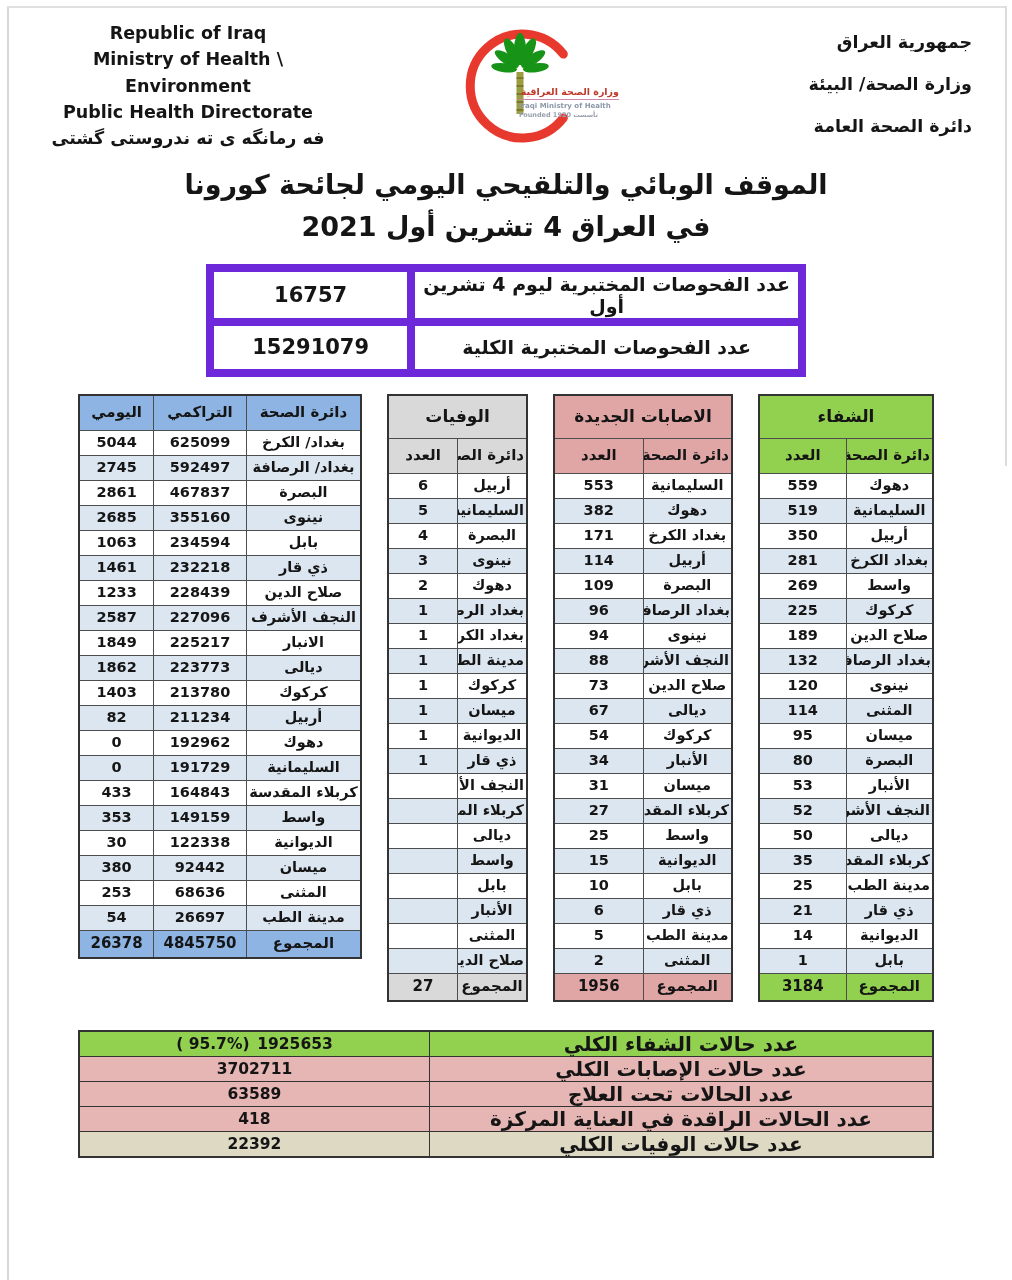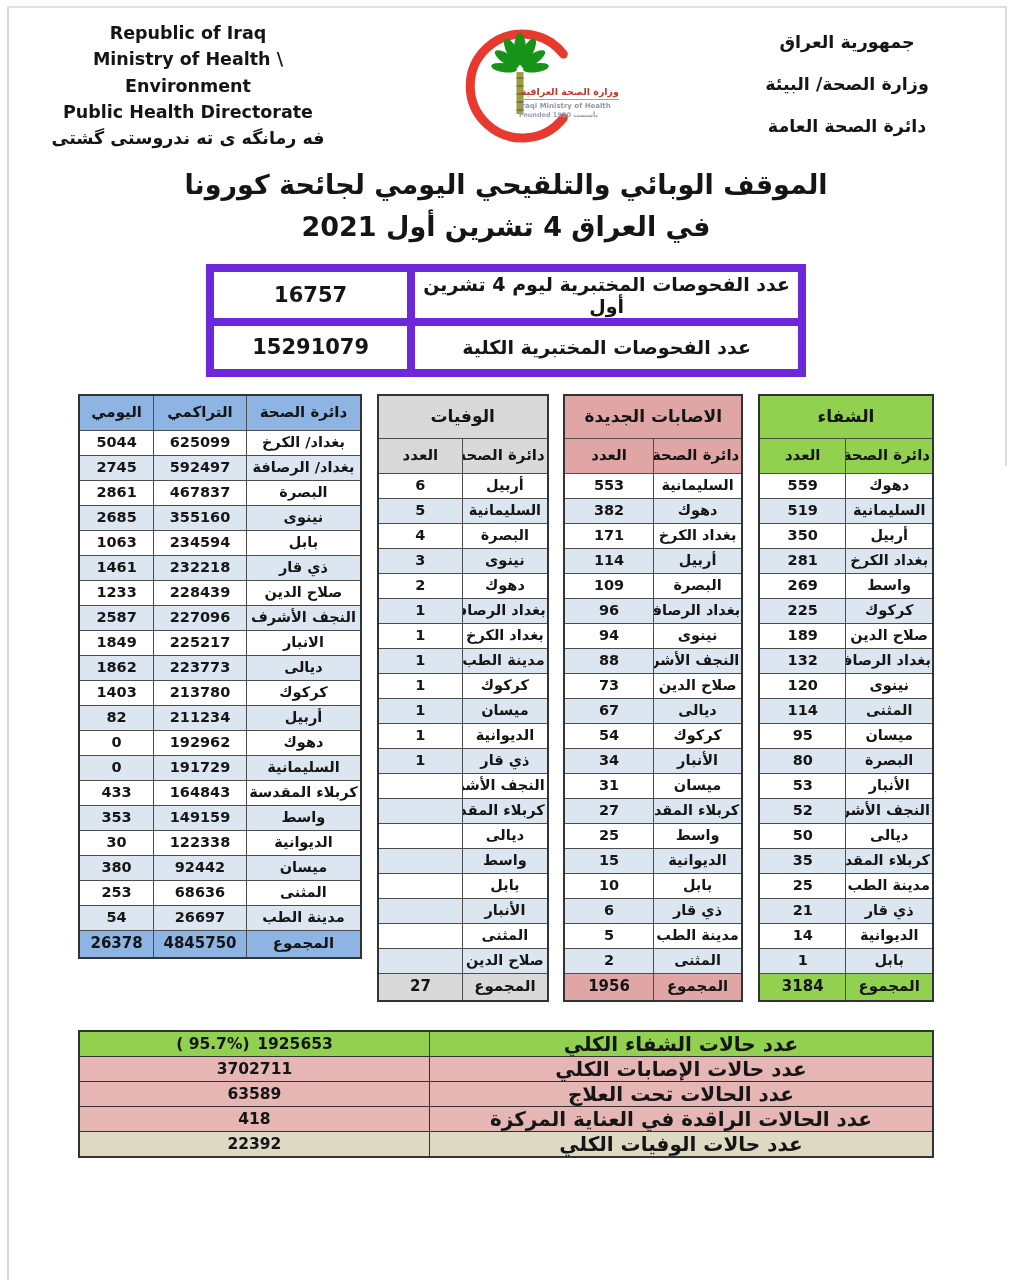--- a/index.html
+++ b/index.html
@@ -8,42 +8,42 @@
     font-family:"DejaVu Sans",sans-serif;font-weight:700;color:#151515;
   }
   
   .edge-l{position:absolute;left:7px;top:6px;bottom:0;width:2px;background:#d8d8d8}
   .edge-t{position:absolute;left:7px;right:5px;top:6px;height:2px;background:#e0e0e0}
   .edge-r{position:absolute;right:5px;top:6px;height:460px;width:2px;background:#dcdcdc}
 
   
   .hdr{display:flex;justify-content:space-between;align-items:flex-start;padding:20px 40px 0 28px}
   .hdr-en{width:320px;text-align:center;font-size:17.5px;line-height:1.5}
-  .hdr-ar{width:250px;text-align:center;font-size:17.5px;direction:rtl;padding-top:12px}
+  .hdr-ar{width:250px;text-align:right;font-size:17.5px;direction:rtl;padding-top:12px}
   .hdr-ar .ar-line{margin-bottom:22px}
   .logo{width:200px;height:140px;position:relative;margin-top:-4px}
   .logo svg{position:absolute;left:0;top:0}
   .logo-text{position:absolute;left:84px;top:70px;width:100px;line-height:1.25}
   .logo-ar{color:#c0392b;font-size:9.5px;direction:rtl;display:block;border-bottom:1px solid #c8a;padding-bottom:1px}
   .logo-en{color:#8b97a8;font-size:7px;display:block;margin-top:2px}
   .logo-f{color:#9aa0ad;font-size:6.5px;display:block}
 
   
   .title{ text-align:center;margin-top:6px;font-size:27px;line-height:1.55;direction:rtl}
 
   
   table.tests{width:600px;margin:16px auto 0;border-collapse:collapse;direction:rtl}
   table.tests td{border:8px solid #6d28d9;height:41px;text-align:center}
   table.tests td.lbl{width:66%;font-size:19px}
   table.tests td.val{width:34%;font-size:21px;direction:ltr}
 
   
   .tables{display:flex;justify-content:space-between;align-items:flex-start;margin:17px 78px 0}
   .tbl-host-vaccinated{width:284px}
-  .tbl-host-deaths{width:172px}
+  .tbl-host-deaths{width:141px}
   .tbl-host-infections{width:180px}
   .tbl-host-recovery{width:176px}
   table.rt{border-collapse:collapse;width:100%;border:2px solid #333;table-layout:fixed}
   table.rt td{border:1px solid #4d4d4d;text-align:center;font-size:14.5px;height:24px;padding:0 2px;line-height:1.15;overflow:hidden;white-space:nowrap}
   .rt .t-title td{height:42px;font-size:17px}
   .rt .t-head td{height:34px;font-size:15px}
   .rt .t-total td{height:26px;font-size:15px}
   .cols3 .c0{width:41%}.cols3 .c1{width:33%}.cols3 .c2{width:26%}
   .cols2 .c0{width:65%}.cols2 .c1{width:35%}
   .theme-blue .t-title td,.theme-blue .t-head td,.theme-blue .t-total td{background:var(--blue)}

